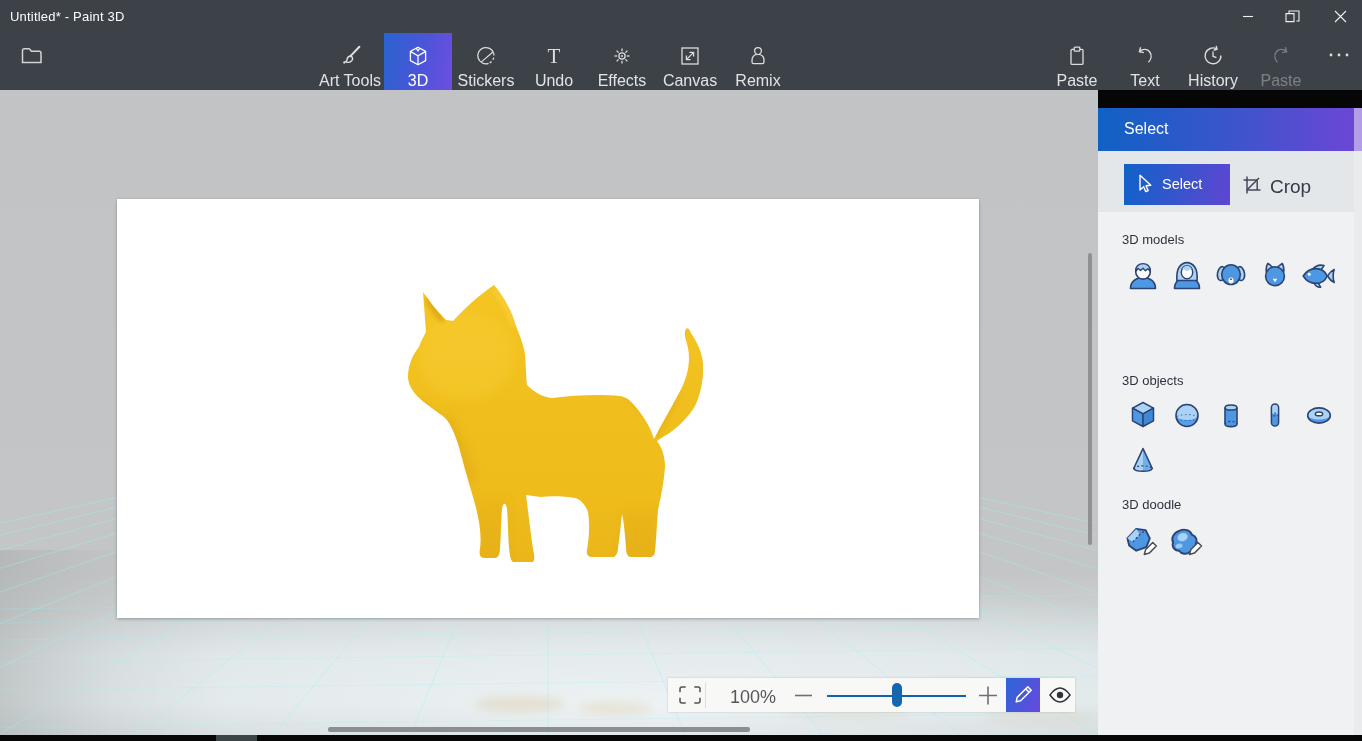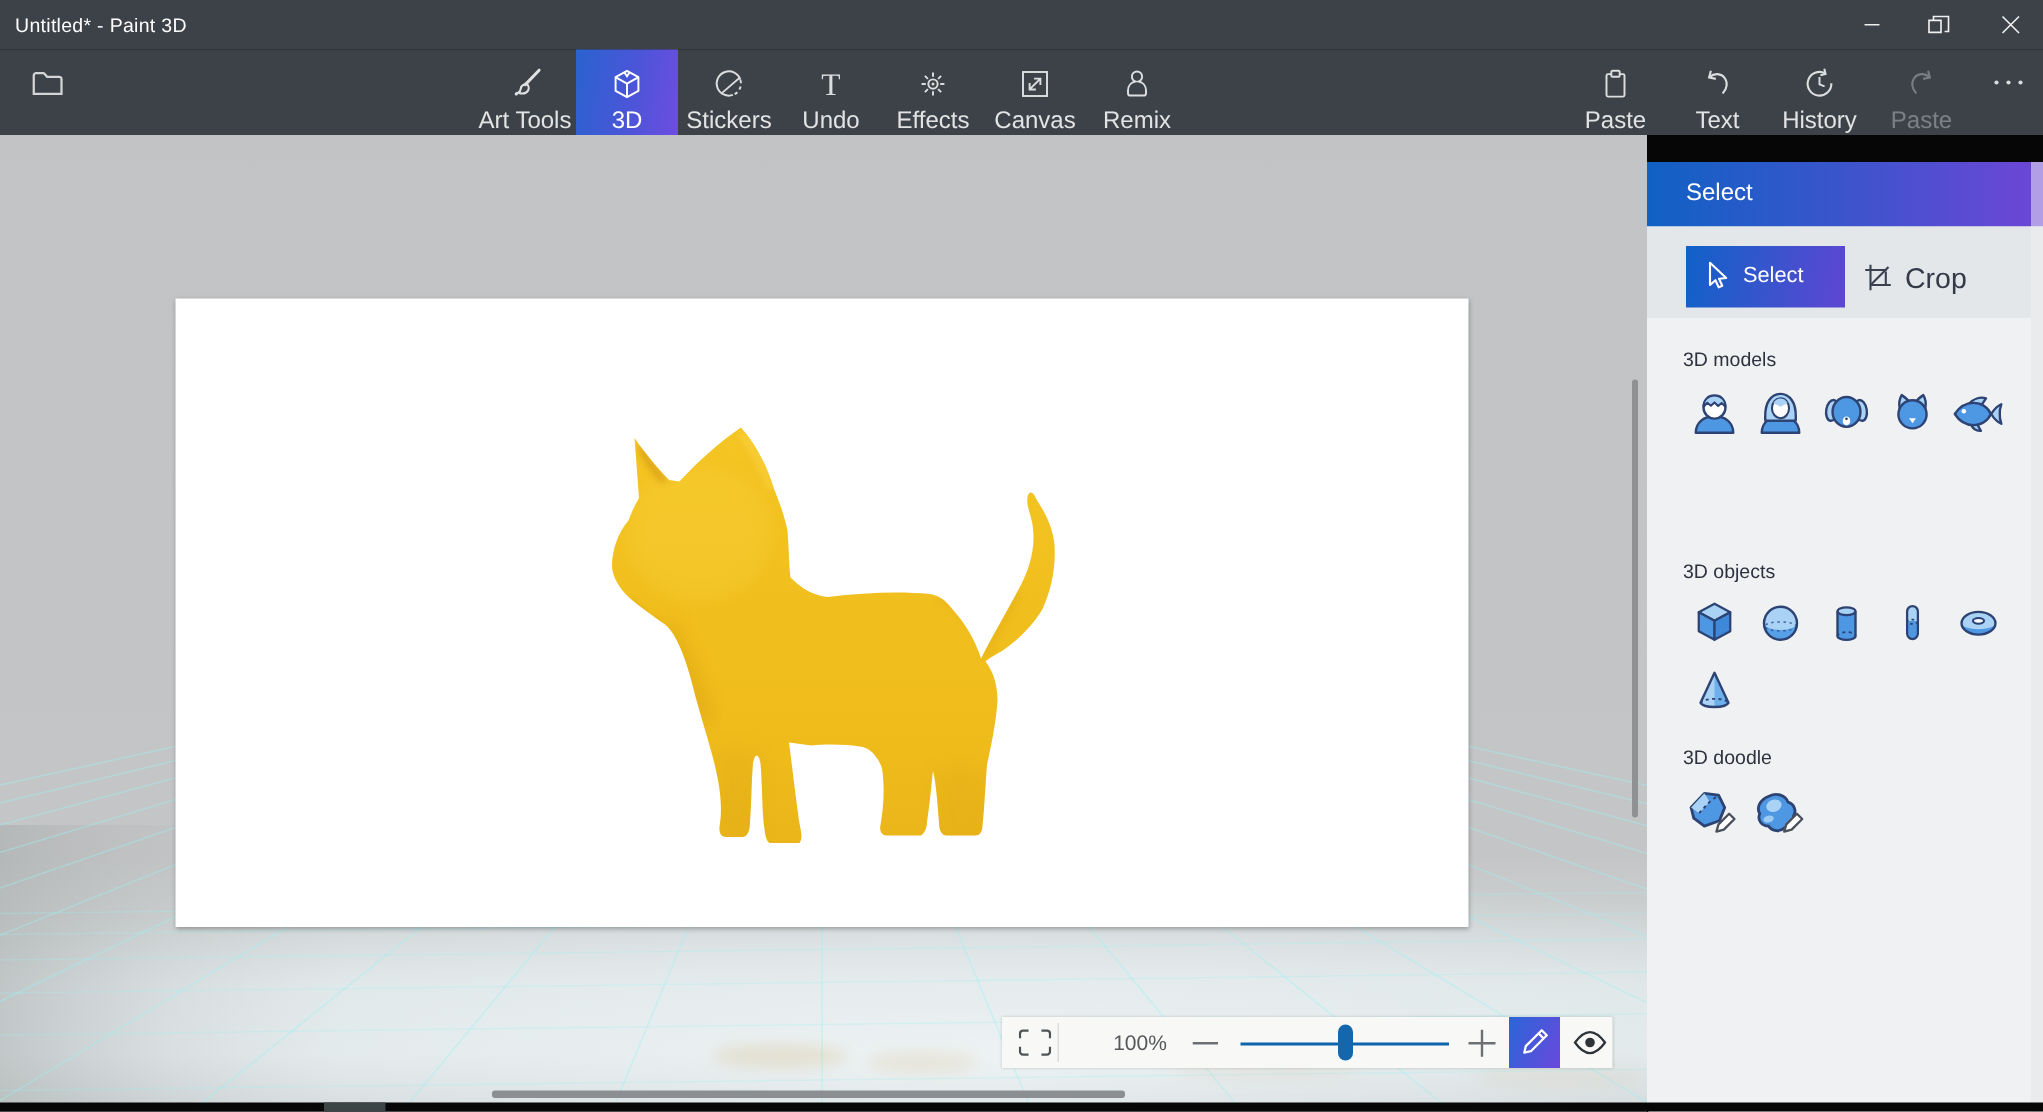--- a/index.html
+++ b/index.html
@@ -310,21 +310,21 @@
   <div id="zoombar">
     <svg width="22" height="18" style="position:absolute;left:11px;top:8px;" viewBox="0 0 22 18">
         <g stroke="#4e5356" stroke-width="1.5" fill="none">
           <path d="M1,6.2 V3 a2,2 0 0 1 2,-2 h3.7"></path>
           <path d="M15.3,1 H19 a2,2 0 0 1 2,2 v3.2"></path>
           <path d="M21,11.8 v3.2 a2,2 0 0 1 -2,2 h-3.7"></path>
           <path d="M6.7,17 H3 a2,2 0 0 1 -2,-2 v-3.2"></path>
         </g>
       </svg>
     <div style="position:absolute;left:37px;top:4px;width:1px;height:26px;background:#dddedf;"></div>
-    <div style="position:absolute;left:62px;top:9px;width:60px;text-align:center;font-size:14px;color:#55585a;">100%</div>
+    <div style="position:absolute;left:62px;top:9px;width:60px;font-size:18px;color:#55585a;">100%</div>
     <svg width="18" height="34" style="position:absolute;left:127px;top:0;">
         <path d="M0,17.5 H17" stroke="#6d7073" stroke-width="1.6"></path>
       </svg>
     <div style="position:absolute;left:159px;top:16.5px;width:139px;height:2px;background:#0f64ae;"></div>
     <div style="position:absolute;left:224px;top:5px;width:10px;height:24px;border-radius:5px;background:#1467ad;"></div>
     <svg width="20" height="34" style="position:absolute;left:310px;top:0;">
         <path d="M1,17.5 H19 M10,8.5 V26.5" stroke="#6d7073" stroke-width="1.6"></path>
       </svg>
     <div style="position:absolute;left:338px;top:0;width:34px;height:34px;background:linear-gradient(115deg,#2a66d8,#6a48dc);">
       <svg width="22" height="22" style="position:absolute;left:6px;top:6px;" viewBox="0 0 22 22">

